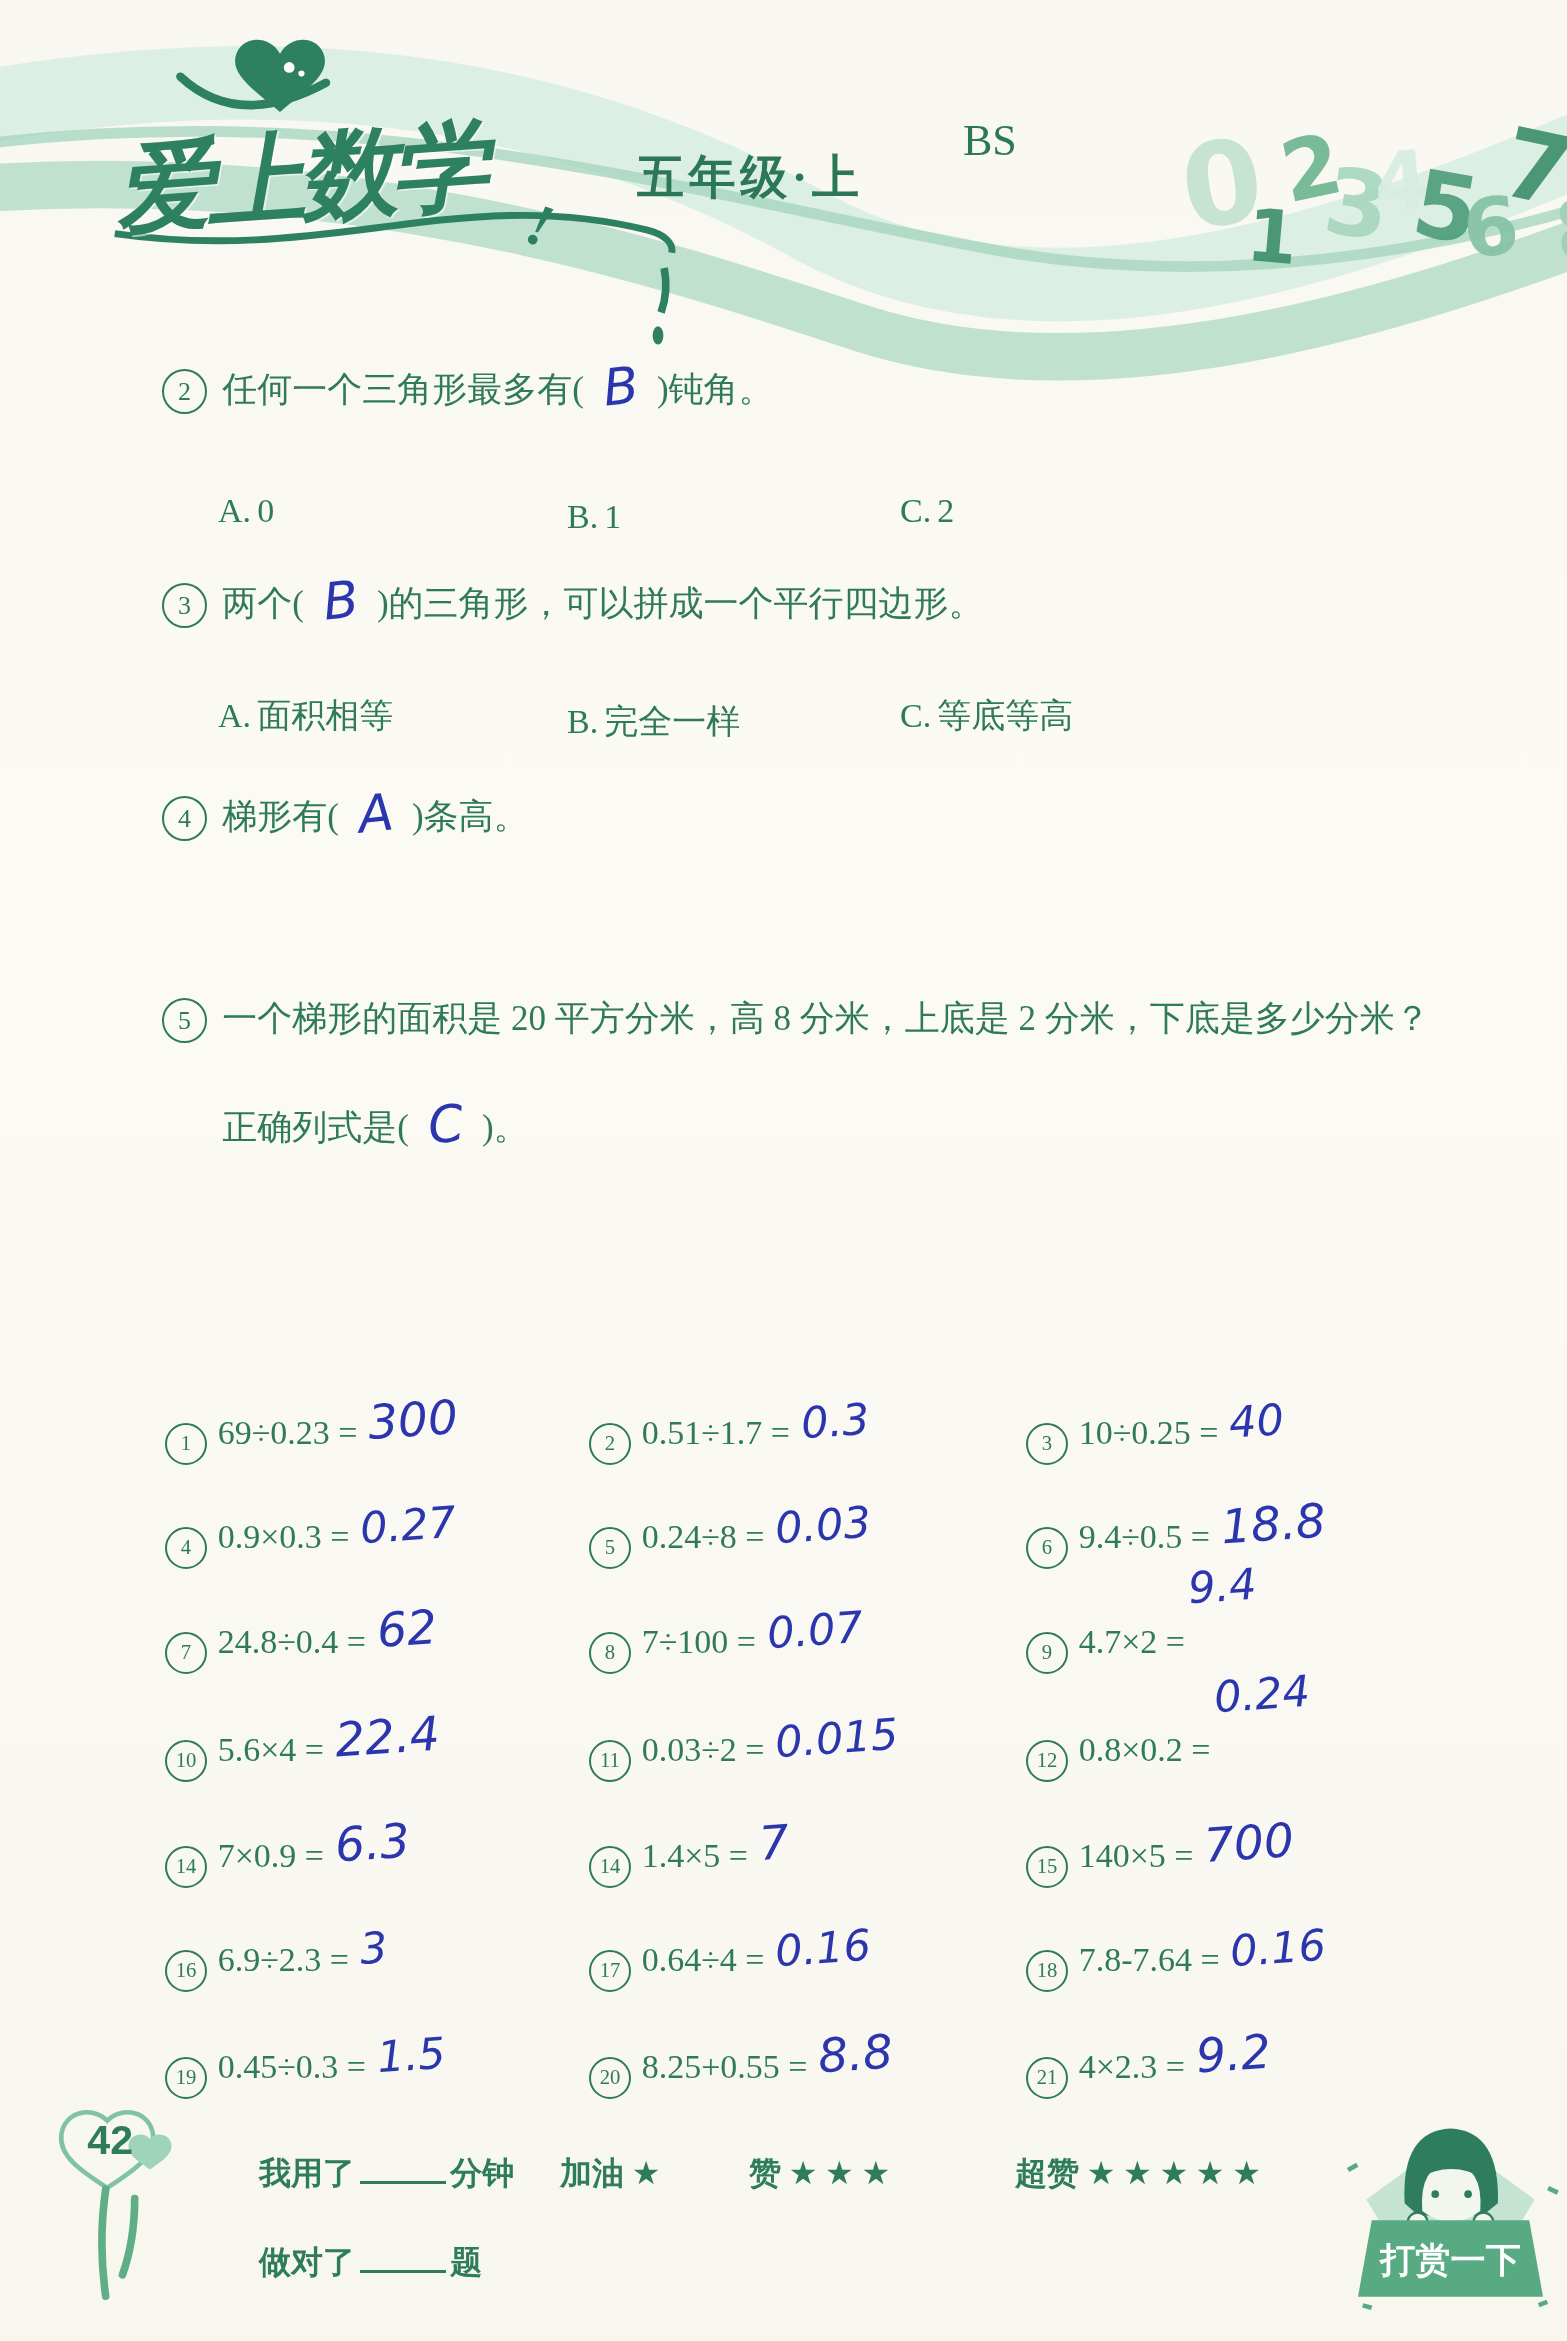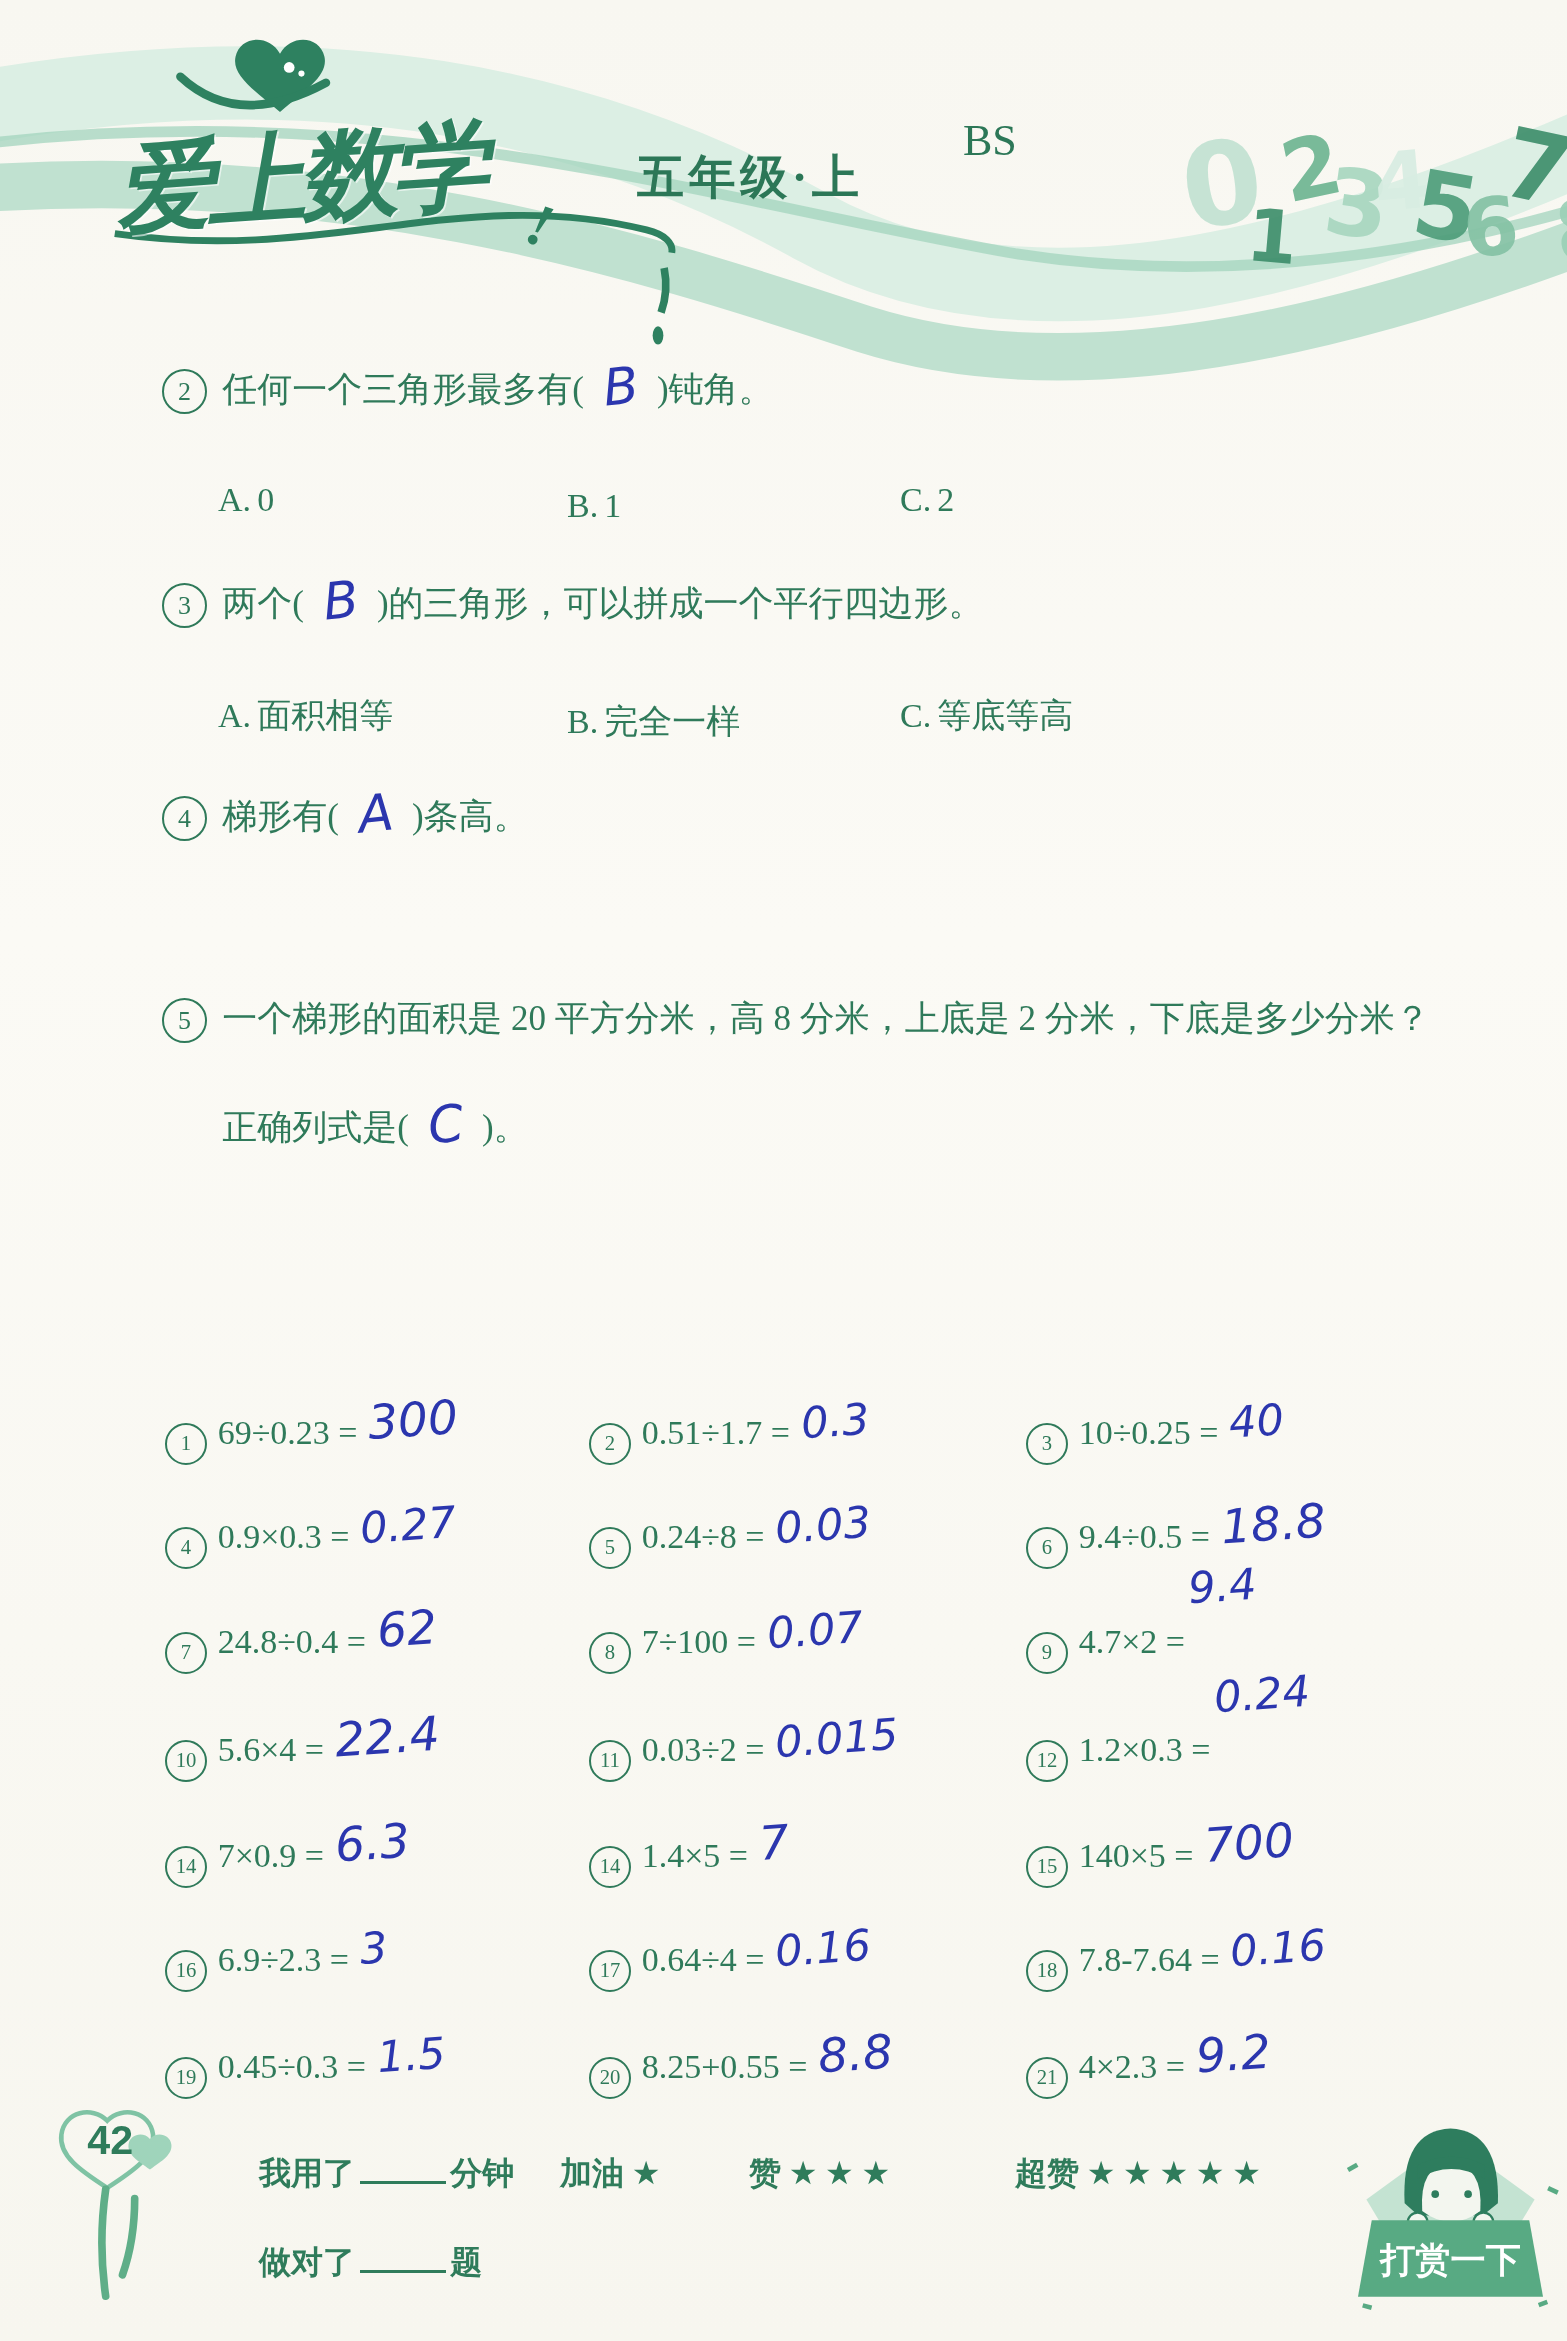--- a/index.html
+++ b/index.html
@@ -129,21 +129,21 @@
   <div class="edition-label">BS</div>
 
   <div class="deco-digits">
     <span class="d0">0</span><span class="d1">1</span><span class="d2">2</span><span class="d3">3</span><span class="d4">4</span><span class="d5">5</span><span class="d6">6</span><span class="d7">7</span><span class="d8">8</span>
   </div>
 
   <div class="q-row" style="top:366px;">
     <span class="q-badge">2</span>
     <span class="q-text"><span>任何一个三角形最多有(</span><span class="hw hw-mc">B</span><span>)钝角。</span></span>
   </div>
-  <div class="opt-row" style="top:481px;">
+  <div class="opt-row" style="top:492px;">
     <span class="opt optA"><span class="lab">A.</span><span>0</span></span>
     <span class="opt optB"><span class="lab">B.</span><span>1</span></span>
     <span class="opt optC"><span class="lab">C.</span><span>2</span></span>
   </div>
 
   <div class="q-row" style="top:580px;">
     <span class="q-badge">3</span>
     <span class="q-text"><span>两个(</span><span class="hw hw-mc">B</span><span>)的三角形，可以拼成一个平行四边形。</span></span>
   </div>
   <div class="opt-row" style="top:693px;">
@@ -177,21 +177,21 @@
 
   <div class="calc-row" style="top:1623px;">
     <span class="calc-cell cc1"><span class="c-badge">7</span><span>24.8÷0.4 =</span><span class="hw hw-calc hw-big">62</span></span>
     <span class="calc-cell cc2"><span class="c-badge">8</span><span>7÷100 =</span><span class="hw hw-calc">0.07</span></span>
     <span class="calc-cell cc3"><span class="c-badge">9</span><span>4.7×2 =</span><span class="hw hw-calc hw-up">9.4</span></span>
   </div>
 
   <div class="calc-row" style="top:1731px;">
     <span class="calc-cell cc1"><span class="c-badge">10</span><span>5.6×4 =</span><span class="hw hw-calc hw-big">22.4</span></span>
     <span class="calc-cell cc2"><span class="c-badge">11</span><span>0.03÷2 =</span><span class="hw hw-calc">0.015</span></span>
-    <span class="calc-cell cc3"><span class="c-badge">12</span><span>1.2×0.3 =</span><span class="hw hw-calc hw-up">0.24</span></span>
+    <span class="calc-cell cc3"><span class="c-badge">12</span><span>0.8×0.2 =</span><span class="hw hw-calc hw-up">0.24</span></span>
   </div>
 
   <div class="calc-row" style="top:1837px;">
     <span class="calc-cell cc1"><span class="c-badge">14</span><span>7×0.9 =</span><span class="hw hw-calc hw-big">6.3</span></span>
     <span class="calc-cell cc2"><span class="c-badge">14</span><span>1.4×5 =</span><span class="hw hw-calc hw-big">7</span></span>
     <span class="calc-cell cc3"><span class="c-badge">15</span><span>140×5 =</span><span class="hw hw-calc hw-big">700</span></span>
   </div>
 
   <div class="calc-row" style="top:1941px;">
     <span class="calc-cell cc1"><span class="c-badge">16</span><span>6.9÷2.3 =</span><span class="hw hw-calc">3</span></span>

